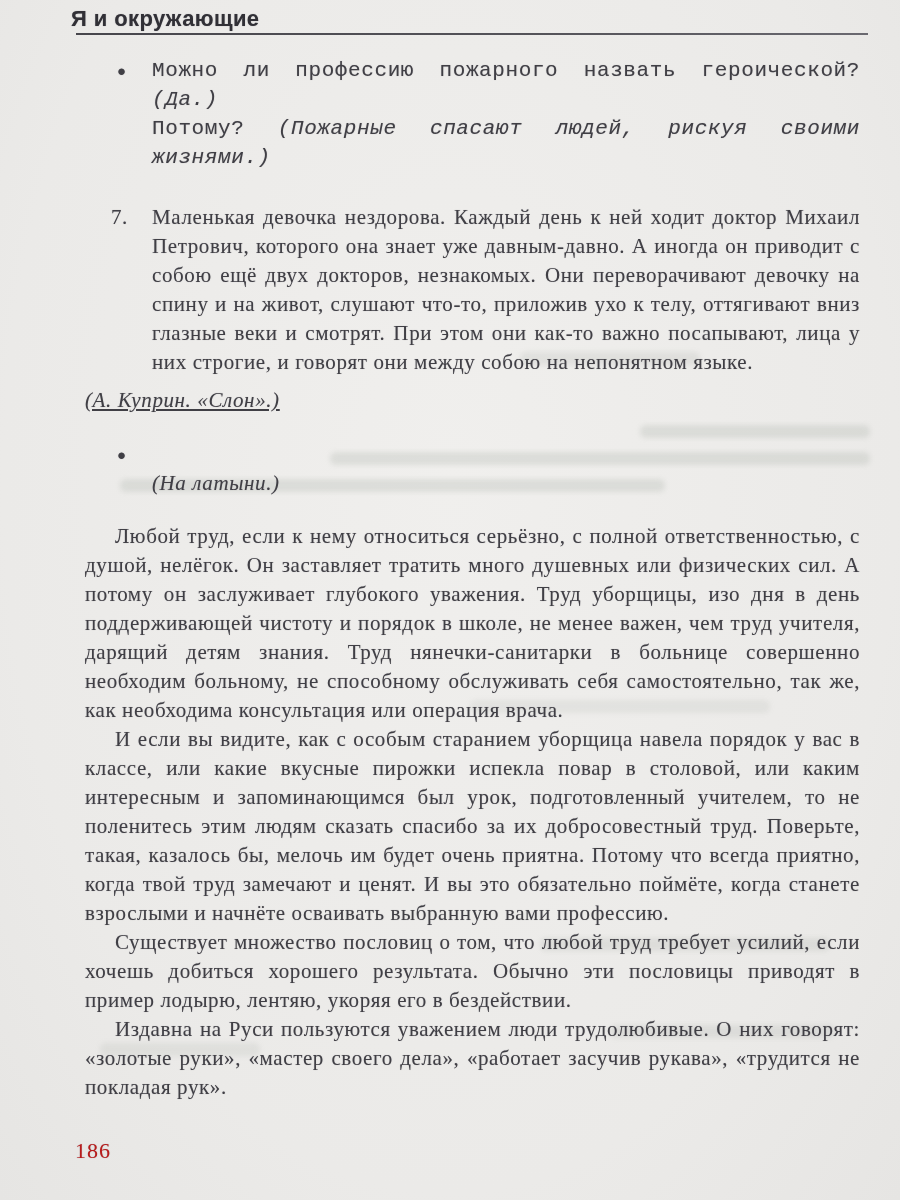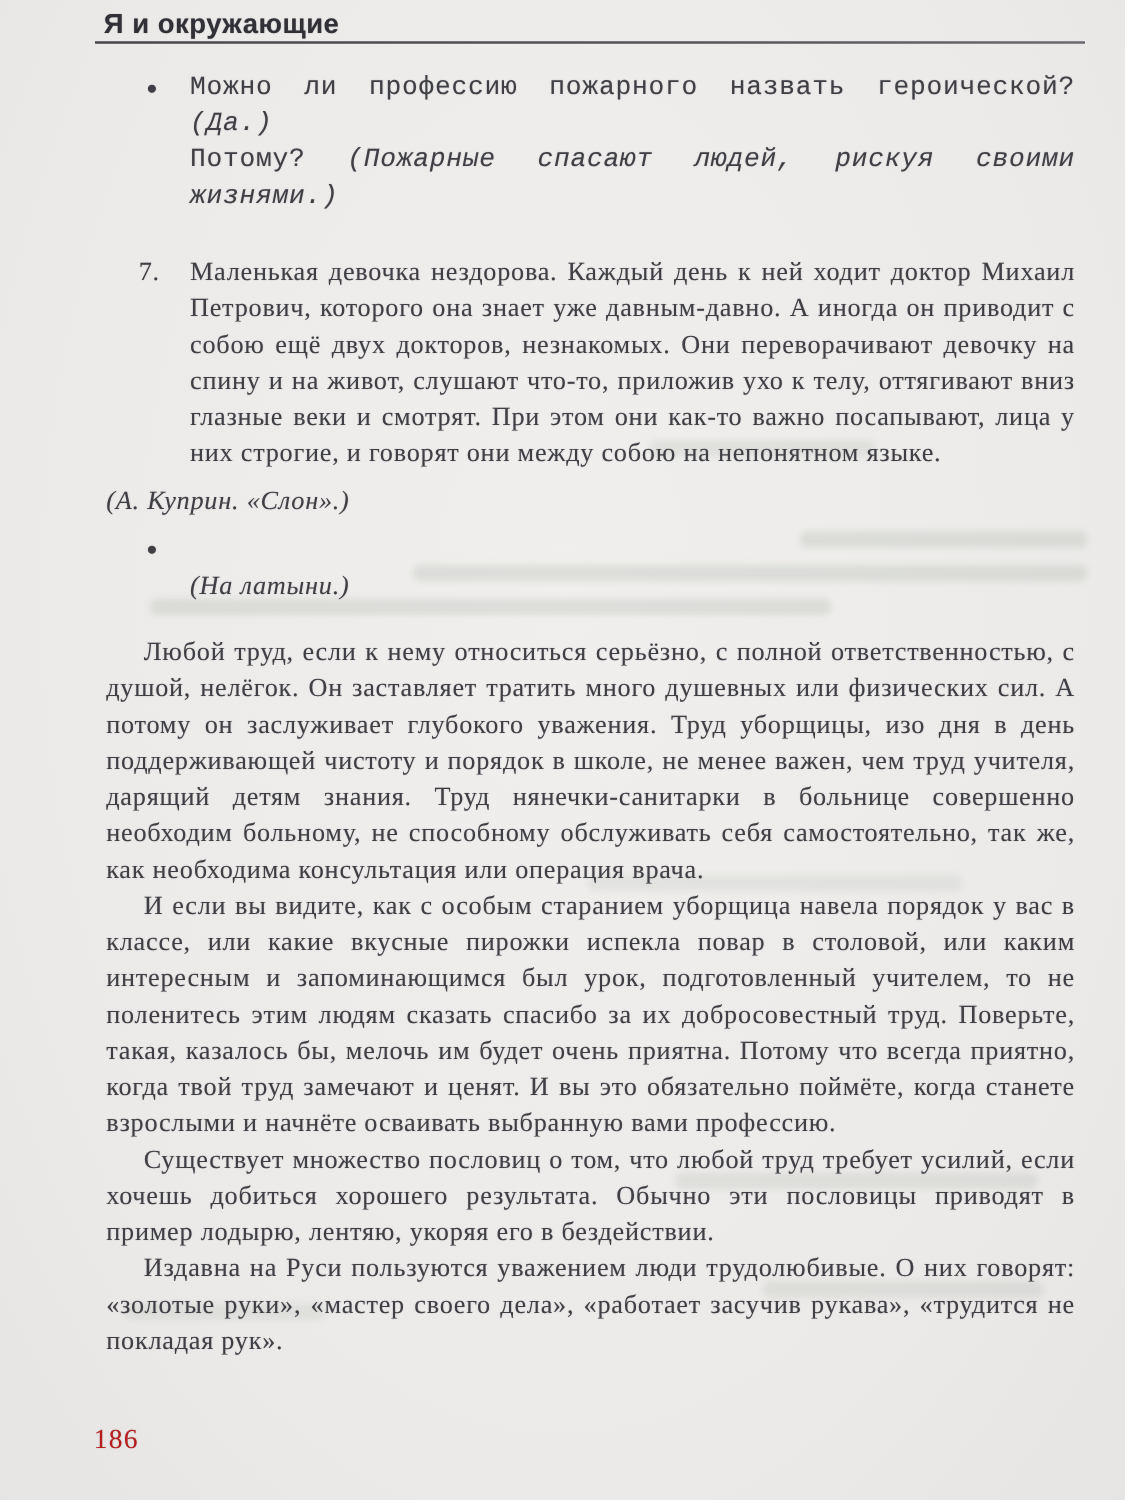--- a/index.html
+++ b/index.html
@@ -7,41 +7,41 @@
     width: 900px; height: 1200px;
     overflow: hidden;
   }
   body {
     position: relative;
     background: radial-gradient(ellipse at 50% 40%, #f0efed 0%, #ebeae8 70%, #e6e5e3 100%);
     font-family: "Liberation Serif", "DejaVu Serif", serif;
     color: #403f45;
   }
   .page-header {
-    position: absolute; left: 83px; top: 6px;
+    position: absolute; left: 71px; top: 6px;
     font-family: "Liberation Sans", "DejaVu Sans", sans-serif;
     font-weight: 700; font-size: 22px; letter-spacing: 0.4px;
     color: #313036;
     text-shadow: 0 0 1px rgba(60,60,70,0.45);
   }
   .header-rule {
     position: absolute; left: 76px; top: 33px;
     width: 792px; height: 2px;
     background: linear-gradient(to right, #47464c, #55545a 60%, #6a6970);
   }
   .content {
     position: absolute; left: 85px; top: 56px; width: 775px;
     font-size: 21px; line-height: 29px; letter-spacing: 0.6px;
     text-align: justify;
     text-shadow: 0 0 1px rgba(70,70,80,0.35);
   }
   .block { position: relative; }
   .block:nth-child(1) { margin-bottom: 31px; }
   .block:nth-child(2) { margin-bottom: 9px;  }
-  .block:nth-child(3) { margin-bottom: 10px; }
+  .block:nth-child(3) { margin-bottom: 25px; text-decoration: underline; }
   .block:nth-child(4) { margin-bottom: 24px; }
   .block-bullet, .block-numbered { padding-left: 67px; }
   .marker { position: absolute; top: 0; line-height: 29px; }
   .marker-bullet { left: 32px; font-size: 15px; top: 1px; }
   .marker-number { left: 26px; }
   .block-text { text-align: justify; }
   .justify-last { text-align-last: justify; font-family: Liberation Mono, monospace; }
   .block-attribution { text-align: right; padding-right: 4px; }
   .block-paragraph { text-indent: 30px; }
   .italic { font-style: italic; }

